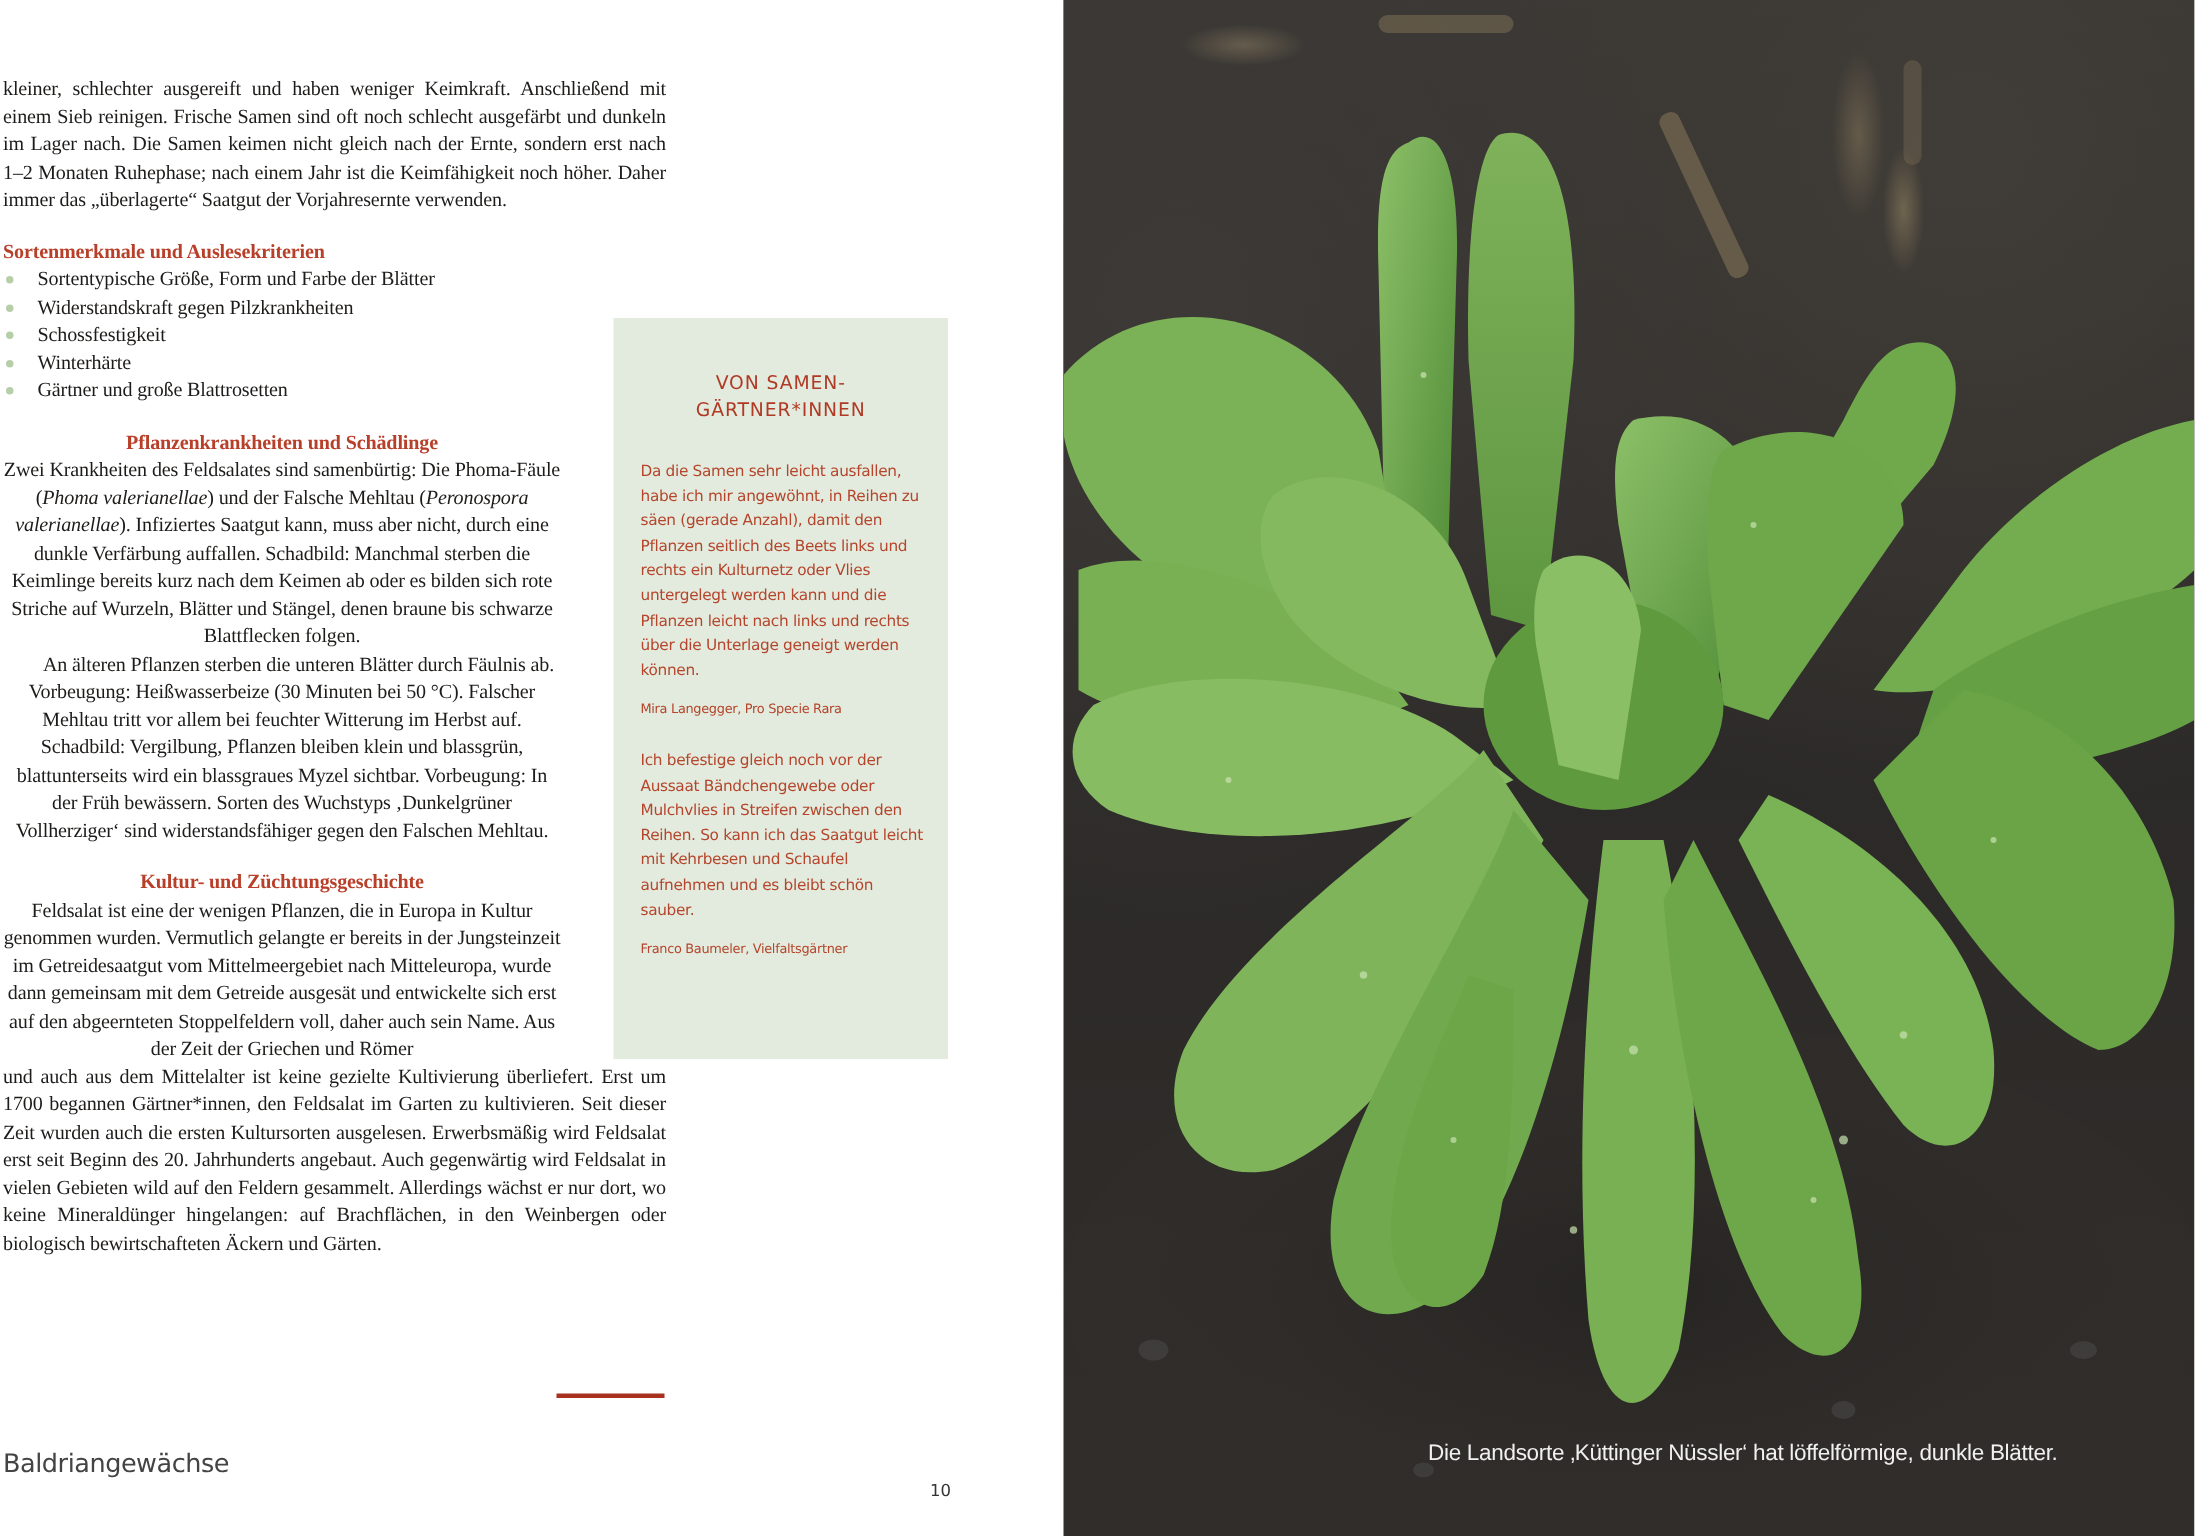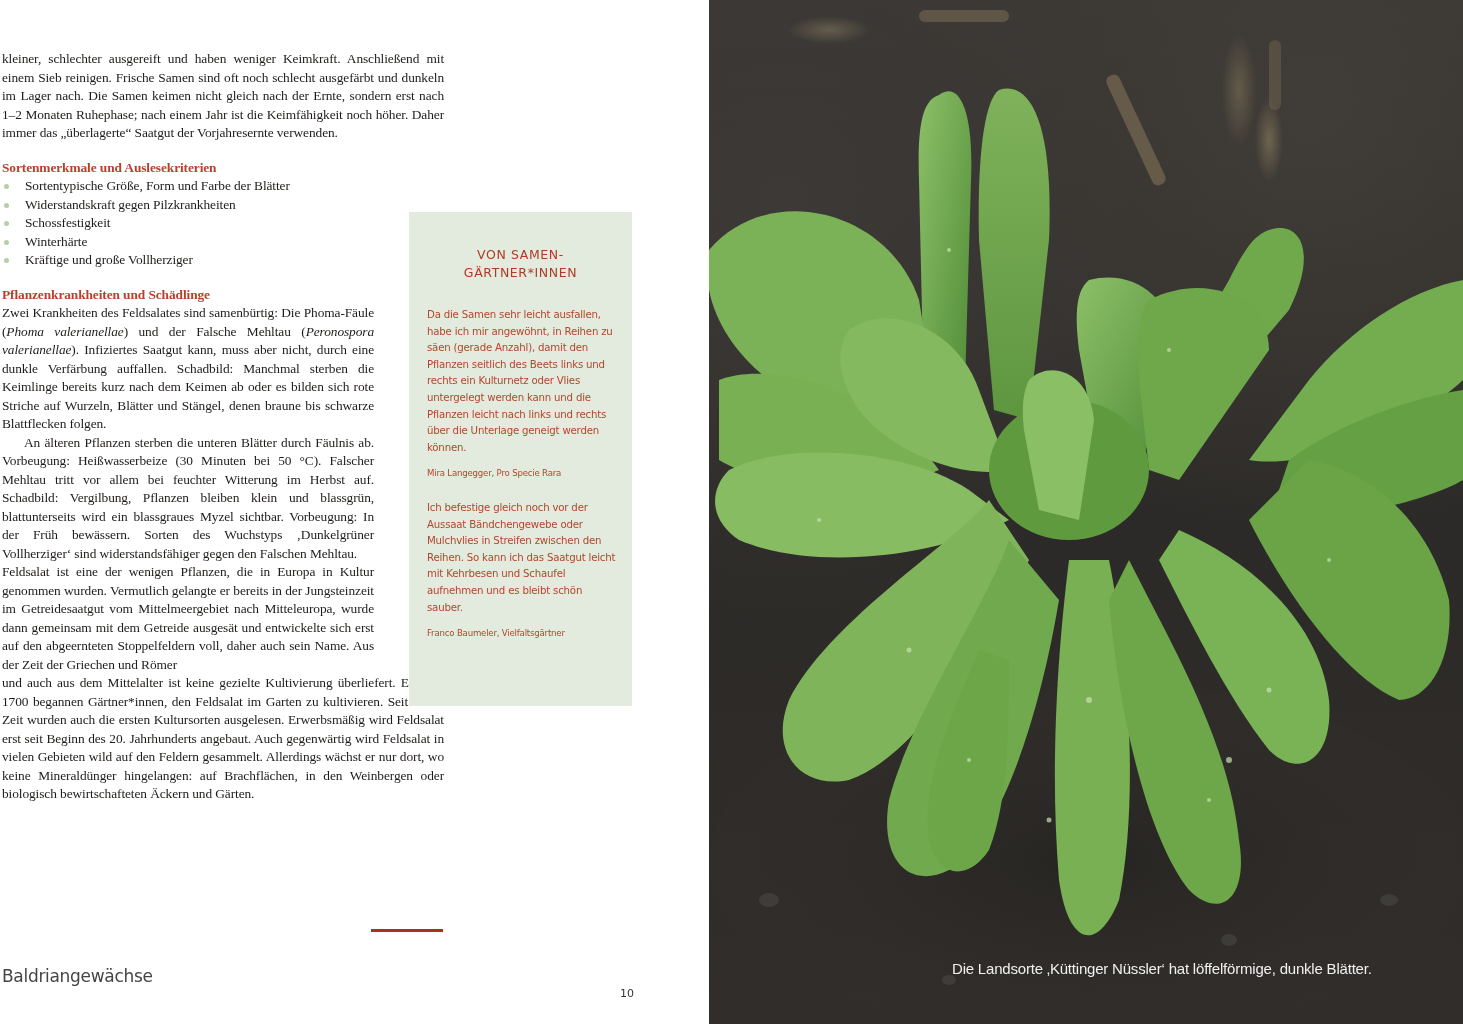--- a/index.html
+++ b/index.html
@@ -13,21 +13,21 @@
       position: absolute; left: 2px; top: 50px; width: 442px;
       font-size: 13.4px; line-height: 18.5px; text-align: justify; hyphens: manual;
       letter-spacing: -0.1px;
     }
     .body-col p { margin: 0; }
     .body-col p.indent { text-indent: 22px; }
     .section-head {
       color: #b8402a; font-weight: bold; font-size: 13.4px; line-height: 18.5px;
       margin-top: 16px; text-align: left;
     }
-    .narrow { width: 372px; }
+    .narrow { width: 372px; text-align: center; }
 
     .bullets { list-style: none; margin: 0; }
     .bullets li { position: relative; padding-left: 23px; text-align: left; }
     .bullets li .dot {
       position: absolute; left: 2px; top: 7px; width: 5px; height: 5px; border-radius: 50%;
       background: #b7cfa8;
     }
 
     em { font-style: italic; }
 
@@ -94,27 +94,28 @@
 
   <div class="body-col">
     <p>kleiner, schlechter ausgereift und haben weniger Keimkraft. Anschließend mit einem Sieb reinigen. Frische Samen sind oft noch schlecht ausgefärbt und dunkeln im Lager nach. Die Samen keimen nicht gleich nach der Ernte, sondern erst nach 1–2 Monaten Ruhephase; nach einem Jahr ist die Keimfähigkeit noch höher. Daher immer das „überlagerte“ Saatgut der Vorjahresernte verwenden.</p>
 
     <div class="section-head">Sortenmerkmale und Auslesekriterien</div>
     <ul class="bullets">
       <li><span class="dot"></span><span>Sortentypische Größe, Form und Farbe der Blätter</span></li>
       <li><span class="dot"></span><span>Widerstandskraft gegen Pilzkrankheiten</span></li>
       <li><span class="dot"></span><span>Schossfestigkeit</span></li>
       <li><span class="dot"></span><span>Winterhärte</span></li>
-      <li><span class="dot"></span><span>Kräftige und große Vollherziger</span></li>
+      <li><span class="dot"></span><span>Gärtner und große Blattrosetten</span></li>
     </ul>
 
     <div class="section-head narrow">Pflanzenkrankheiten und Schädlinge</div>
     <p class="narrow"><span>Zwei Krankheiten des Feldsalates sind samenbürtig: Die Phoma-Fäule (</span><em>Phoma valerianellae</em><span>) und der Falsche Mehltau (</span><em>Peronospora valerianellae</em><span>). Infiziertes Saatgut kann, muss aber nicht, durch eine dunkle Verfärbung auffallen. Schadbild: Manchmal sterben die Keimlinge bereits kurz nach dem Keimen ab oder es bilden sich rote Striche auf Wurzeln, Blätter und Stängel, denen braune bis schwarze Blattflecken folgen.</span></p>
     <p class="narrow indent">An älteren Pflanzen sterben die unteren Blätter durch Fäulnis ab. Vorbeugung: Heißwasserbeize (30 Minuten bei 50 °C). Falscher Mehltau tritt vor allem bei feuchter Witterung im Herbst auf. Schadbild: Vergilbung, Pflanzen bleiben klein und blassgrün, blattunterseits wird ein blassgraues Myzel sichtbar. Vorbeugung: In der Früh bewässern. Sorten des Wuchstyps ‚Dunkelgrüner Vollherziger‘ sind widerstandsfähiger gegen den Falschen Mehltau.</p>
 
+    <div class="section-head narrow">Kultur- und Züchtungsgeschichte</div>
     <p class="narrow">Feldsalat ist eine der wenigen Pflanzen, die in Europa in Kultur genommen wurden. Vermutlich gelangte er bereits in der Jungsteinzeit im Getreidesaatgut vom Mittelmeergebiet nach Mitteleuropa, wurde dann gemeinsam mit dem Getreide ausgesät und entwickelte sich erst auf den abgeernteten Stoppelfeldern voll, daher auch sein Name. Aus der Zeit der Griechen und Römer</p>
     <p>und auch aus dem Mittelalter ist keine gezielte Kultivierung überliefert. Erst um 1700 begannen Gärtner*innen, den Feldsalat im Garten zu kultivieren. Seit dieser Zeit wurden auch die ersten Kultursorten ausgelesen. Erwerbsmäßig wird Feldsalat erst seit Beginn des 20. Jahrhunderts angebaut. Auch gegenwärtig wird Feldsalat in vielen Gebieten wild auf den Feldern gesammelt. Allerdings wächst er nur dort, wo keine Mineraldünger hingelangen: auf Brachflächen, in den Weinbergen oder biologisch bewirtschafteten Äckern und Gärten.</p>
   </div>
 
   <div class="tipps-box"></div>
   <div class="tipps-sub">
     <div>VON SAMEN-</div>
     <div>GÄRTNER*INNEN</div>
   </div>
   <div class="tipps-body">

